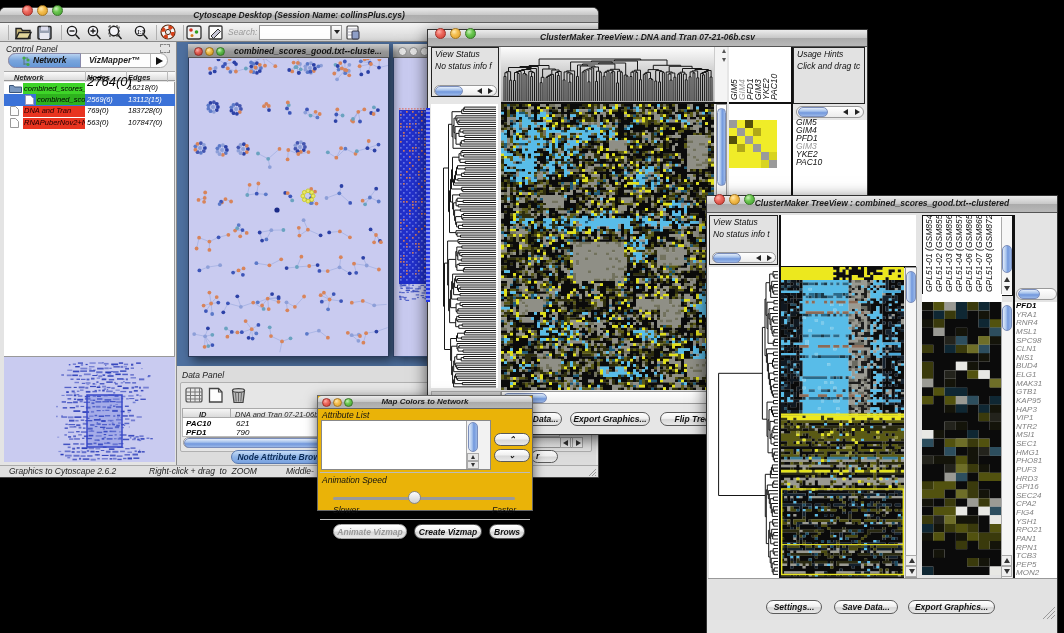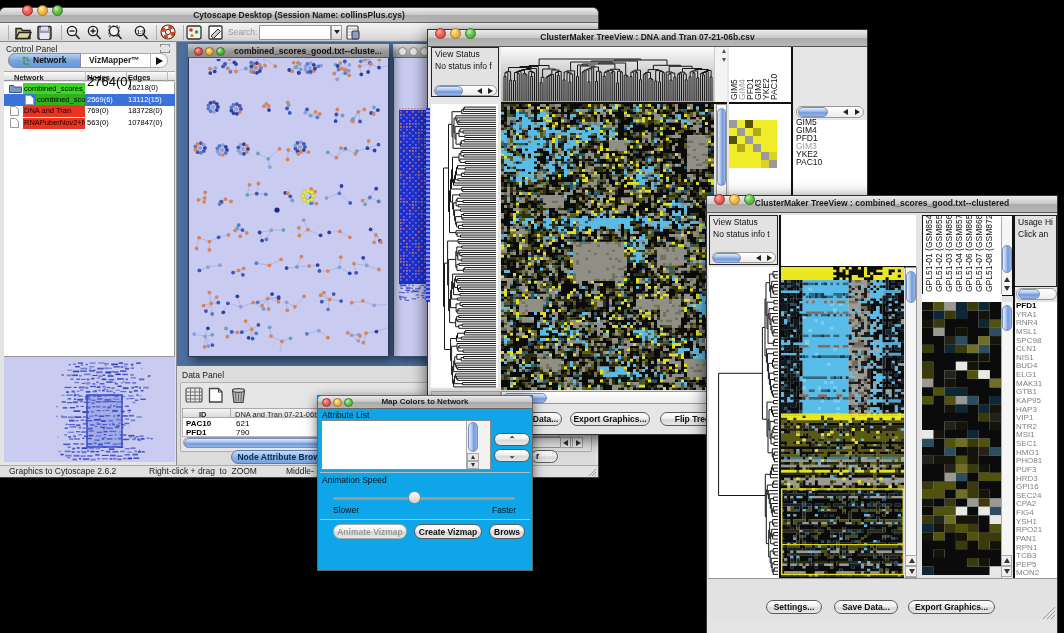--- a/index.html
+++ b/index.html
@@ -1,19 +1,19 @@
 <!DOCTYPE html>
 <html><head><meta charset="utf-8">
 <style>
 * { margin:0; padding:0; box-sizing:border-box; }
 html,body { width:1064px; height:633px; background:#000; overflow:hidden;
   font-family:"Liberation Sans", sans-serif; }
 .abs { position:absolute; }
 svg.abs, body>div>svg, svg { position:absolute; }
-.win { position:absolute; }
+.win { position:absolute;font-style:italic; }
 .tl { position:absolute; border-radius:50%; width:11px; height:11px; top:50%; margin-top:-5.5px; }
 .tl.r { background:radial-gradient(circle at 35% 30%,#ffb0a8,#ee6a5f 40%,#c93a2f); border:0.5px solid #a03028;}
 .tl.y { background:radial-gradient(circle at 35% 30%,#ffe9b0,#f5bf4f 40%,#d89a28); border:0.5px solid #a87820;}
 .tl.g { background:radial-gradient(circle at 35% 30%,#c8f0b8,#6cc850 40%,#3f9a30); border:0.5px solid #3a7828;}
 .wtitle { position:absolute; width:100%; text-align:center; font-weight:bold; color:#1a1a1a;
   white-space:nowrap; overflow:hidden; }
 .btn { position:absolute; background:linear-gradient(#fff,#f0f0f0 45%,#d8d8d8 55%,#e8e8e8);
   border:1.5px solid #5a5a5a; border-radius:8px; font-weight:bold; font-size:8.5px;
   color:#111; text-align:center; line-height:13px; white-space:nowrap; }
 .sbtrack { position:absolute; background:linear-gradient(#fff,#ececec); border:1px solid #999; border-radius:6px; }
@@ -1363,20 +1363,24 @@
     <text transform="rotate(-90 8 53)" x="8" y="53" font-size="8.5" fill="#111" font-family="Liberation Sans">GIM5</text>
     <text transform="rotate(-90 16 53)" x="16" y="53" font-size="8.5" fill="#999" font-family="Liberation Sans">GIM4</text>
     <text transform="rotate(-90 24 53)" x="24" y="53" font-size="8.5" fill="#111" font-family="Liberation Sans">PFD1</text>
     <text transform="rotate(-90 32 53)" x="32" y="53" font-size="8.5" fill="#111" font-family="Liberation Sans">GIM3</text>
     <text transform="rotate(-90 40 53)" x="40" y="53" font-size="8.5" fill="#111" font-family="Liberation Sans">YKE2</text>
     <text transform="rotate(-90 48 53)" x="48" y="53" font-size="8.5" fill="#111" font-family="Liberation Sans">PAC10</text>
   </svg>
   <div class="abs" style="left:729px;top:102px;width:62px;height:1.5px;background:#111"></div>
   <div class="abs" style="left:791px;top:47px;width:1.5px;height:385px;background:#111"></div>
 
+  <div class="pane" style="left:793px;top:47px;width:72px;height:57px;background:#e2e2e2;overflow:hidden">
+    <div class="txt" style="left:3px;top:1px;font-size:8.5px;color:#111">Usage Hints</div>
+    <div class="txt" style="left:3px;top:12.5px;font-size:8.5px;color:#111">Click and drag tc</div>
+  </div>
   <div class="sbtrack" style="left:796px;top:106px;width:68px;height:12px"></div>
   <div class="sbthumb" style="left:798px;top:107px;width:30px;height:10px"></div>
   <div class="arw" style="left:843px;top:109px;border-top:3.5px solid transparent;border-bottom:3.5px solid transparent;border-right:5.5px solid #222"></div>
   <div class="arw" style="left:855px;top:109px;border-top:3.5px solid transparent;border-bottom:3.5px solid transparent;border-left:5.5px solid #222"></div>
   <div class="abs" style="left:793px;top:120px;width:74px;height:312px;background:#fff"></div>
 
   <div class="abs" style="left:431px;top:104px;width:67px;height:284px;background:#fff"></div>
   <svg style="left:431px;top:104px" width="67" height="284" viewBox="431 104 67 284">
         <path d="M496.0 107.1H464.3V109.3H496.0M464.3 108.2H463.3V111.4H496.0M463.3 109.8H461.7V113.6H496.0M496.0 120.1H458.9V122.3H496.0M458.9 121.2H457.9V124.4H496.0M496.0 117.9H456.9V122.8H457.9M496.0 115.8H455.9V120.4H456.9M496.0 130.9H462.9V133.1H496.0M496.0 128.8H460.0V132.0H462.9M496.0 135.3H464.8V137.5H496.0M460.0 130.4H459.0V136.4H464.8M496.0 139.6H464.1V141.8H496.0M464.1 140.7H461.3V144.0H496.0M461.3 142.3H460.3V146.1H496.0M459.0 133.4H456.0V144.2H460.3M496.0 126.6H455.0V138.8H456.0M455.9 118.1H454.0V132.7H455.0M454.0 125.4H453.0V148.3H496.0M461.7 111.7H452.0V136.8H453.0M496.0 150.5H461.9V152.6H496.0M496.0 154.8H463.6V157.0H496.0M461.9 151.6H460.9V155.9H463.6M496.0 161.3H465.2V163.5H496.0M496.0 159.1H460.0V162.4H465.2M460.9 153.7H459.0V160.8H460.0M496.0 167.8H465.0V170.0H496.0M496.0 165.7H457.5V168.9H465.0M496.0 172.2H464.0V174.3H496.0M464.0 173.2H461.6V176.5H496.0M457.5 167.3H456.5V174.9H461.6M496.0 178.7H457.8V180.8H496.0M456.5 171.1H455.5V179.8H457.8M455.5 175.4H454.5V183.0H496.0M454.5 179.2H453.5V185.2H496.0M459.0 157.2H452.5V182.2H453.5M496.0 189.5H462.7V191.7H496.0M496.0 187.3H461.7V190.6H462.7M452.5 169.7H451.5V189.0H461.7M496.0 193.9H459.6V196.0H496.0M496.0 200.4H463.1V202.5H496.0M496.0 198.2H457.1V201.4H463.1M496.0 204.7H458.2V206.9H496.0M457.1 199.8H456.1V205.8H458.2M496.0 209.0H460.3V211.2H496.0M496.0 213.4H463.4V215.5H496.0M496.0 217.7H462.7V219.9H496.0M463.4 214.5H461.7V218.8H462.7M496.0 224.2H462.5V226.4H496.0M462.5 225.3H458.5V228.6H496.0M496.0 222.1H456.6V226.9H458.5M461.7 216.6H455.6V224.5H456.6M460.3 210.1H454.6V220.6H455.6M456.1 202.8H453.6V215.3H454.6M459.6 194.9H452.6V209.1H453.6M451.5 179.3H450.5V202.0H452.6M496.0 235.1H460.5V237.2H496.0M496.0 232.9H457.0V236.2H460.5M496.0 230.7H456.0V234.5H457.0M450.5 190.7H449.5V232.6H456.0M452.0 124.3H448.5V211.7H449.5M496.0 241.6H459.0V243.7H496.0M496.0 239.4H458.0V242.7H459.0M496.0 245.9H461.8V248.1H496.0M496.0 254.6H461.8V256.8H496.0M496.0 252.4H459.8V255.7H461.8M496.0 250.3H458.8V254.1H459.8M496.0 258.9H461.3V261.1H496.0M458.8 252.2H457.8V260.0H461.3M461.8 247.0H456.8V256.1H457.8M496.0 263.3H459.0V265.4H496.0M496.0 267.6H464.4V269.8H496.0M464.4 268.7H463.4V271.9H496.0M459.0 264.4H456.9V270.3H463.4M456.8 251.5H455.8V267.3H456.9M496.0 278.5H457.6V280.6H496.0M457.6 279.5H456.6V282.8H496.0M496.0 276.3H455.6V281.2H456.6M496.0 287.1H460.0V289.3H496.0M460.0 288.2H458.5V291.5H496.0M496.0 285.0H457.5V289.8H458.5M455.6 278.7H454.6V287.4H457.5M496.0 293.6H460.0V295.8H496.0M454.6 283.1H453.6V294.7H460.0M496.0 274.1H452.6V288.9H453.6M496.0 298.0H457.4V300.1H496.0M452.6 281.5H451.6V299.1H457.4M496.0 304.5H462.2V306.7H496.0M496.0 302.3H460.1V305.6H462.2M496.0 308.8H458.1V311.0H496.0M458.1 309.9H457.1V313.2H496.0M460.1 303.9H456.1V311.5H457.1M451.6 290.3H450.6V307.7H456.1M496.0 315.3H458.7V317.5H496.0M496.0 319.7H457.7V321.8H496.0M458.7 316.4H456.7V320.8H457.7M496.0 324.0H462.2V326.2H496.0M462.2 325.1H458.8V328.3H496.0M456.7 318.6H455.7V326.7H458.8M450.6 299.0H449.6V322.7H455.7M455.8 259.4H448.6V310.8H449.6M458.0 241.0H447.6V285.1H448.6M496.0 330.5H465.4V332.7H496.0M465.4 331.6H464.4V334.9H496.0M496.0 337.0H461.4V339.2H496.0M464.4 333.2H457.5V338.1H461.4M457.5 335.7H456.5V341.4H496.0M496.0 345.7H459.0V347.9H496.0M496.0 350.0H463.0V352.2H496.0M459.0 346.8H458.0V351.1H463.0M496.0 343.5H457.0V349.0H458.0M496.0 356.5H463.6V358.7H496.0M463.6 357.6H461.2V360.9H496.0M496.0 354.4H456.8V359.3H461.2M496.0 367.4H457.7V369.6H496.0M496.0 365.2H456.7V368.5H457.7M496.0 363.1H455.7V366.9H456.7M456.8 356.8H454.7V365.0H455.7M454.7 360.9H453.7V371.7H496.0M496.0 378.2H457.6V380.4H496.0M496.0 376.1H456.6V379.3H457.6M496.0 373.9H455.6V377.7H456.6M496.0 382.6H462.4V384.7H496.0M455.6 375.8H454.6V383.7H462.4M454.6 379.7H453.6V386.9H496.0M453.7 366.3H452.6V383.3H453.6M457.0 346.2H451.6V374.8H452.6M456.5 338.5H450.6V360.5H451.6M447.6 263.1H444.5V349.5H450.6M448.5 168.0H443.5V306.3H444.5" stroke="#161616" fill="none" stroke-width="1"></path>
       </svg>
@@ -1446,21 +1450,21 @@
   <div class="sbtrack sq" style="left:501px;top:391px;width:213px;height:13px"></div>
   <div class="sbthumb" style="left:503px;top:392.5px;width:44px;height:10px"></div>
 
   <div class="btn" style="left:441px;top:412px;width:57px;height:14px">Settings...</div>
   <div class="btn" style="left:507px;top:412px;width:55px;height:14px">Save Data...</div>
   <div class="btn" style="left:570px;top:412px;width:80px;height:14px">Export Graphics...</div>
   <div class="btn" style="left:660px;top:412px;width:88px;height:14px">Flip Tree Node</div>
 </div>
 </div>
 
-<div class="win" id="dlg" style="left:318px;top:396px;width:214px;height:174px;background:#0ea5e9;z-index:3;
+<div class="win" id="dlg" style="left:318px;top:396px;width:214px;height:114px;background:#eab308;z-index:3;
   outline:1px solid #666;box-shadow:0 3px 12px rgba(0,0,0,.7)">
 <div class="abs" style="left:-318px;top:-396px;width:1064px;height:633px">
   <div class="abs" style="left:318px;top:396px;width:214px;height:13px;border-radius:4px 4px 0 0;
     background:linear-gradient(#ececec,#c6c6c6 48%,#aaa 52%,#b6b6b6);border-bottom:1px solid #666"></div>
   <div class="abs" style="left:322px;top:398px;width:9px;height:9px;border-radius:50%;background:radial-gradient(circle at 35% 30%,#ffb0a8,#ee6a5f 40%,#c93a2f);border:0.5px solid #a03028"></div>
   <div class="abs" style="left:333px;top:398px;width:9px;height:9px;border-radius:50%;background:radial-gradient(circle at 35% 30%,#ffe9b0,#f5bf4f 40%,#d89a28);border:0.5px solid #a87820"></div>
   <div class="abs" style="left:344px;top:398px;width:9px;height:9px;border-radius:50%;background:radial-gradient(circle at 35% 30%,#c8f0b8,#6cc850 40%,#3f9a30);border:0.5px solid #3a7828"></div>
   <div class="wtitle" style="left:318px;top:397px;width:214px;font-size:8px">Map Colors to Network</div>
   <div class="txt" style="left:322px;top:409.5px;font-size:8.5px;color:#111">Attribute List</div>
   <div class="abs" style="left:321px;top:420px;width:170px;height:50px;background:#fff;border:1px solid #888;overflow:hidden">
@@ -1520,24 +1524,20 @@
     <text transform="rotate(-90 49 76)" x="49" y="76">GPL51-06 (GSM865)</text>
     <text transform="rotate(-90 59 76)" x="59" y="76">GPL51-07 (GSM868)</text>
     <text transform="rotate(-90 69 76)" x="69" y="76">GPL51-08 (GSM872)</text>
     </g>
   </svg>
   <div class="abs" style="left:1001px;top:217px;width:11px;height:77px;background:#f6f6f6;border-left:1px solid #aaa"></div>
   <div class="sbthumbv" style="left:1002px;top:245px;width:10px;height:28px"></div>
   <div class="arw" style="left:1004px;top:277px;border-left:3px solid transparent;border-right:3px solid transparent;border-bottom:5px solid #333"></div>
   <div class="arw" style="left:1004px;top:286px;border-left:3px solid transparent;border-right:3px solid transparent;border-top:5px solid #333"></div>
 
-  <div class="pane" style="left:1014px;top:215px;width:43px;height:72px;background:#e2e2e2;overflow:hidden">
-    <div class="txt" style="left:3px;top:1px;font-size:8.5px;color:#111">Usage Hi</div>
-    <div class="txt" style="left:3px;top:12.5px;font-size:8.5px;color:#111">Click an</div>
-  </div>
   <div class="sbtrack" style="left:1016px;top:288px;width:41px;height:12px"></div>
   <div class="sbthumb" style="left:1018px;top:289px;width:22px;height:10px"></div>
 
   <div class="abs" style="left:709px;top:267px;width:70px;height:311px;background:#fff"></div>
   <svg style="left:709px;top:267px" width="70" height="311" viewBox="709 267 70 311">
         <path d="M778.0 274.8H774.1V278.1H778.0M778.0 271.6H773.1V276.4H774.1M778.0 284.5H773.7V287.7H778.0M778.0 290.9H773.7V294.2H778.0M773.7 286.1H772.7V292.5H773.7M778.0 281.3H771.7V289.3H772.7M771.7 285.3H770.7V297.4H778.0M773.1 274.0H769.7V291.3H770.7M778.0 300.6H773.9V303.8H778.0M778.0 307.0H773.6V310.3H778.0M778.0 319.9H773.7V323.1H778.0M778.0 316.7H772.7V321.5H773.7M778.0 329.6H774.0V332.8H778.0M774.0 331.2H773.0V336.0H778.0M778.0 326.4H772.0V333.6H773.0M772.7 319.1H771.0V330.0H772.0M778.0 313.5H770.0V324.6H771.0M773.6 308.7H769.0V319.0H770.0M778.0 339.3H774.3V342.5H778.0M774.3 340.9H773.3V345.7H778.0M769.0 313.8H768.0V343.3H773.3M773.9 302.2H767.0V328.6H768.0M769.7 282.7H766.0V315.4H767.0M778.0 352.1H773.5V355.4H778.0M778.0 358.6H773.5V361.8H778.0M778.0 365.0H773.8V368.2H778.0M773.5 360.2H772.5V366.6H773.8M778.0 371.5H773.8V374.7H778.0M778.0 377.9H774.3V381.1H778.0M778.0 384.3H773.7V387.6H778.0M778.0 394.0H773.4V397.2H778.0M778.0 390.8H772.4V395.6H773.4M773.7 386.0H771.4V393.2H772.4M774.3 379.5H770.4V389.6H771.4M773.8 373.1H769.4V384.5H770.4M772.5 363.4H768.4V378.8H769.4M773.5 353.7H767.4V371.1H768.4M778.0 348.9H766.4V362.4H767.4M766.0 299.0H765.0V355.7H766.4M778.0 400.5H773.5V403.7H778.0M778.0 413.3H773.5V416.6H778.0M778.0 410.1H772.5V414.9H773.5M778.0 406.9H771.5V412.5H772.5M778.0 419.8H774.3V423.0H778.0M778.0 426.2H774.0V429.4H778.0M774.0 427.8H773.0V432.7H778.0M778.0 435.9H774.0V439.1H778.0M773.0 430.2H772.0V437.5H774.0M778.0 442.3H774.0V445.5H778.0M772.0 433.9H771.0V443.9H774.0M774.3 421.4H770.0V438.9H771.0M771.5 409.7H769.0V430.1H770.0M778.0 452.0H774.3V455.2H778.0M778.0 458.4H774.4V461.7H778.0M774.3 453.6H773.3V460.0H774.4M778.0 448.8H772.3V456.8H773.3M769.0 419.9H768.0V452.8H772.3M773.5 402.1H767.0V436.4H768.0M765.0 327.4H762.4V419.2H767.0M778.0 468.1H773.4V471.3H778.0M778.0 464.9H772.4V469.7H773.4M772.4 467.3H771.4V474.5H778.0M771.4 470.9H770.4V477.8H778.0M778.0 481.0H773.7V484.2H778.0M773.7 482.6H772.7V487.4H778.0M778.0 497.1H773.4V500.3H778.0M778.0 510.0H774.3V513.2H778.0M778.0 506.7H773.3V511.6H774.3M773.3 509.2H772.3V516.4H778.0M778.0 503.5H771.3V512.8H772.3M773.4 498.7H770.3V508.2H771.3M778.0 493.9H769.3V503.4H770.3M778.0 490.6H768.3V498.6H769.3M772.7 485.0H767.3V494.6H768.3M778.0 522.9H773.7V526.1H778.0M778.0 519.6H772.7V524.5H773.7M778.0 532.5H773.7V535.7H778.0M773.7 534.1H772.7V539.0H778.0M778.0 529.3H771.7V536.5H772.7M778.0 542.2H774.0V545.4H778.0M771.7 532.9H770.7V543.8H774.0M772.7 522.0H769.7V538.4H770.7M778.0 551.8H774.2V555.1H778.0M778.0 548.6H773.2V553.5H774.2M778.0 561.5H773.9V564.7H778.0M778.0 567.9H774.2V571.2H778.0M774.2 569.6H773.2V574.4H778.0M773.9 563.1H772.2V572.0H773.2M778.0 558.3H771.2V567.5H772.2M773.2 551.0H770.2V562.9H771.2M769.7 530.2H768.7V557.0H770.2M767.3 489.8H766.3V543.6H768.7M770.4 474.3H765.3V516.7H766.3M762.4 373.3H718.6V495.5H765.3" stroke="#161616" fill="none" stroke-width="1"></path>
       </svg>
 
   <svg style="left:781px;top:267px" width="123" height="311" viewBox="781 267 123 311">
         <path d="M781 268.3h52.275M839.42 268.3h6.15M848.65 268.3h3.075M857.88 268.3h3.075M864.02 268.3h3.075M882.48 268.3h21.525M781 270.9h55.35M839.42 270.9h3.075M845.58 270.9h3.075M864.02 270.9h3.075M876.33 270.9h12.3M894.77 270.9h3.075M900.92 270.9h3.075M781 273.5h52.275M845.58 273.5h3.075M864.02 273.5h3.075M870.17 273.5h3.075M882.48 273.5h6.15M891.7 273.5h12.3M781 276.1h55.35M851.73 276.1h6.15M864.02 276.1h6.15M873.25 276.1h24.6M900.92 276.1h3.075M781 278.7h52.275M839.42 278.7h3.075M845.58 278.7h3.075M851.73 278.7h12.3M873.25 278.7h12.3M888.62 278.7h15.375M781 416.5h21.525M805.6 416.5h15.375M824.05 416.5h79.95M787.15 419.1h6.15M796.38 419.1h24.6M824.05 419.1h3.075M833.27 419.1h18.45M854.8 419.1h12.3M873.25 419.1h6.15M882.48 419.1h9.225M894.77 419.1h6.15" stroke="#ece81e" stroke-width="2.75" fill="none"></path>

